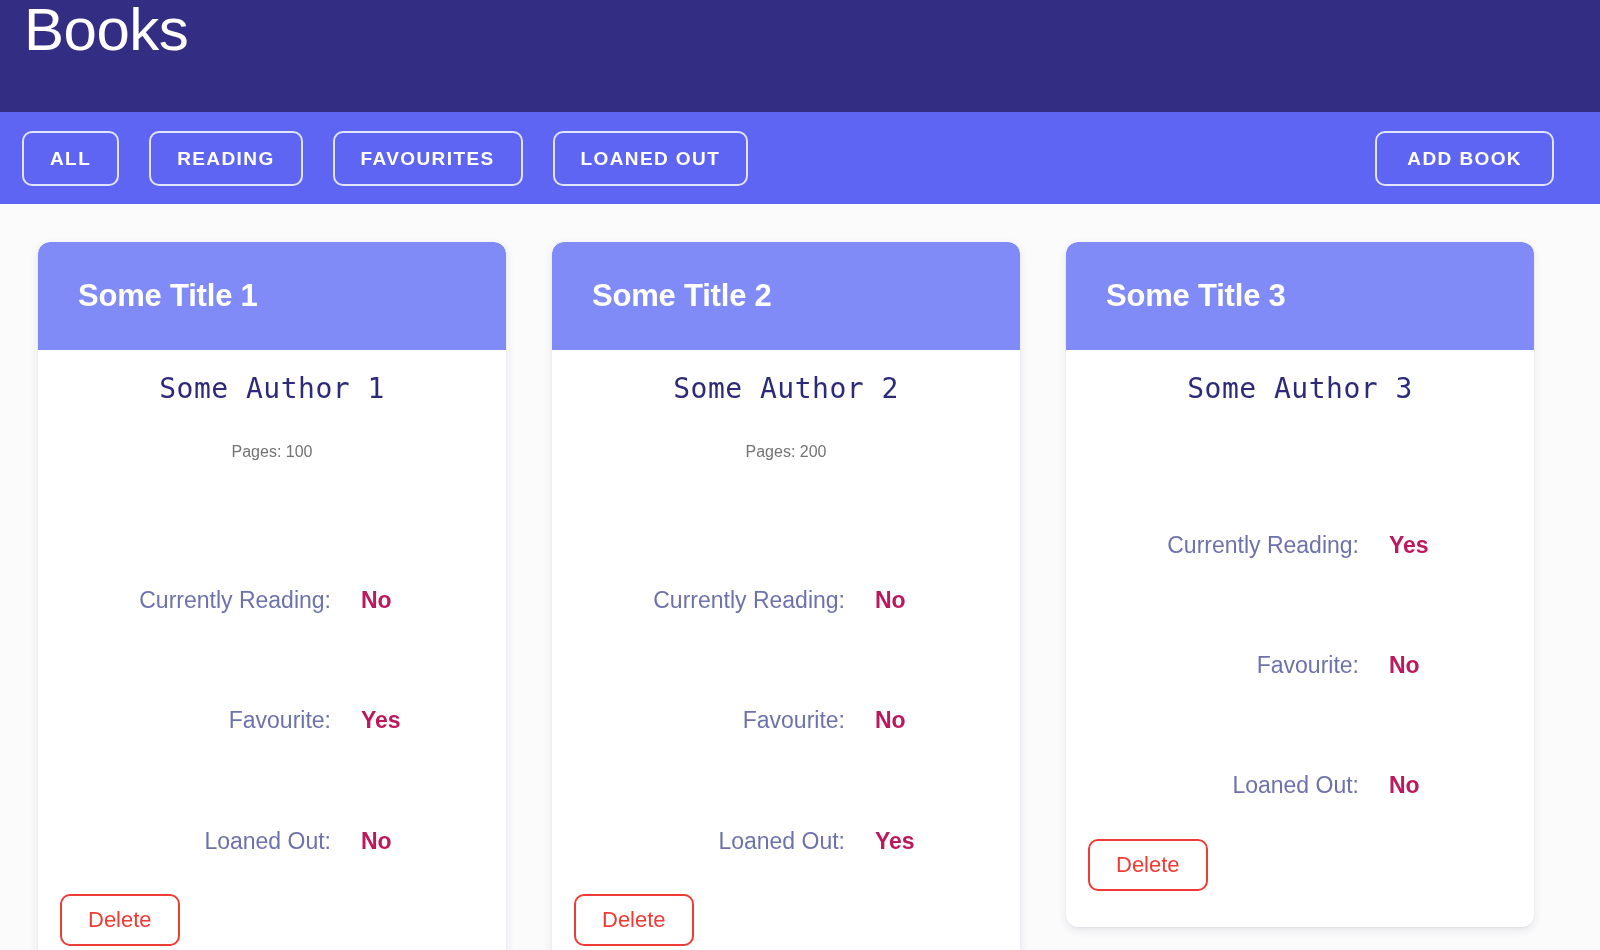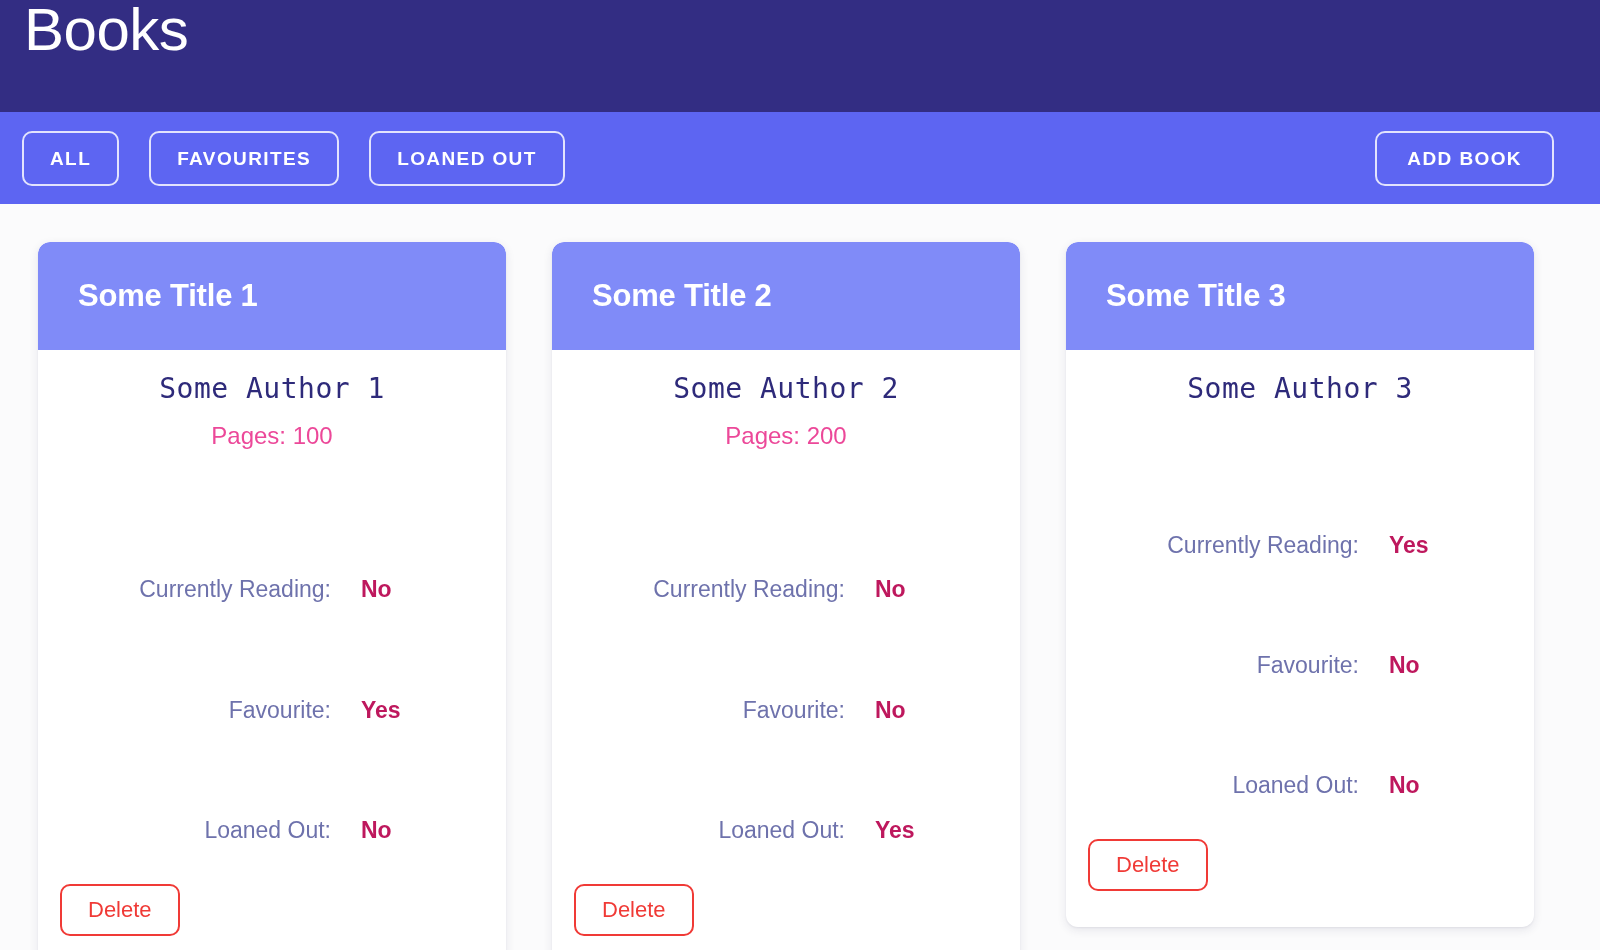--- a/index.html
+++ b/index.html
@@ -113,24 +113,24 @@
   .book-author {
     font-family: "DejaVu Sans Mono", "Liberation Mono", monospace;
     font-size: 28px;
     color: #2E2A7A;
     text-align: center;
     letter-spacing: 0.5px;
     line-height: 1.2;
   }
 
   .book-pages {
-    font-size: 24px;
-    color: #ec4899;
+    font-size: 16px;
+    color: #737373;
     text-align: center;
-    margin-top: 16px;
+    margin-top: 36px;
     line-height: 1.2;
   }
 
   .attr-list {
     margin-top: 78px;
     display: flex;
     flex-direction: column;
     gap: 46px;
   }
 
@@ -180,20 +180,21 @@
 </style>
 </head>
 <body>
 
 <header class="app-header">
   <h1 class="app-title">Books</h1>
 </header>
 
 <nav class="nav-bar">
   <button class="nav-btn">ALL</button>
+  <button class="nav-btn">READING</button>
   <button class="nav-btn">FAVOURITES</button>
   <button class="nav-btn">LOANED OUT</button>
   <span class="nav-spacer"></span>
   <button class="nav-btn add-book">ADD BOOK</button>
 </nav>
 
 <main class="card-grid">
 
   <article class="book-card">
     <div class="card-header">

